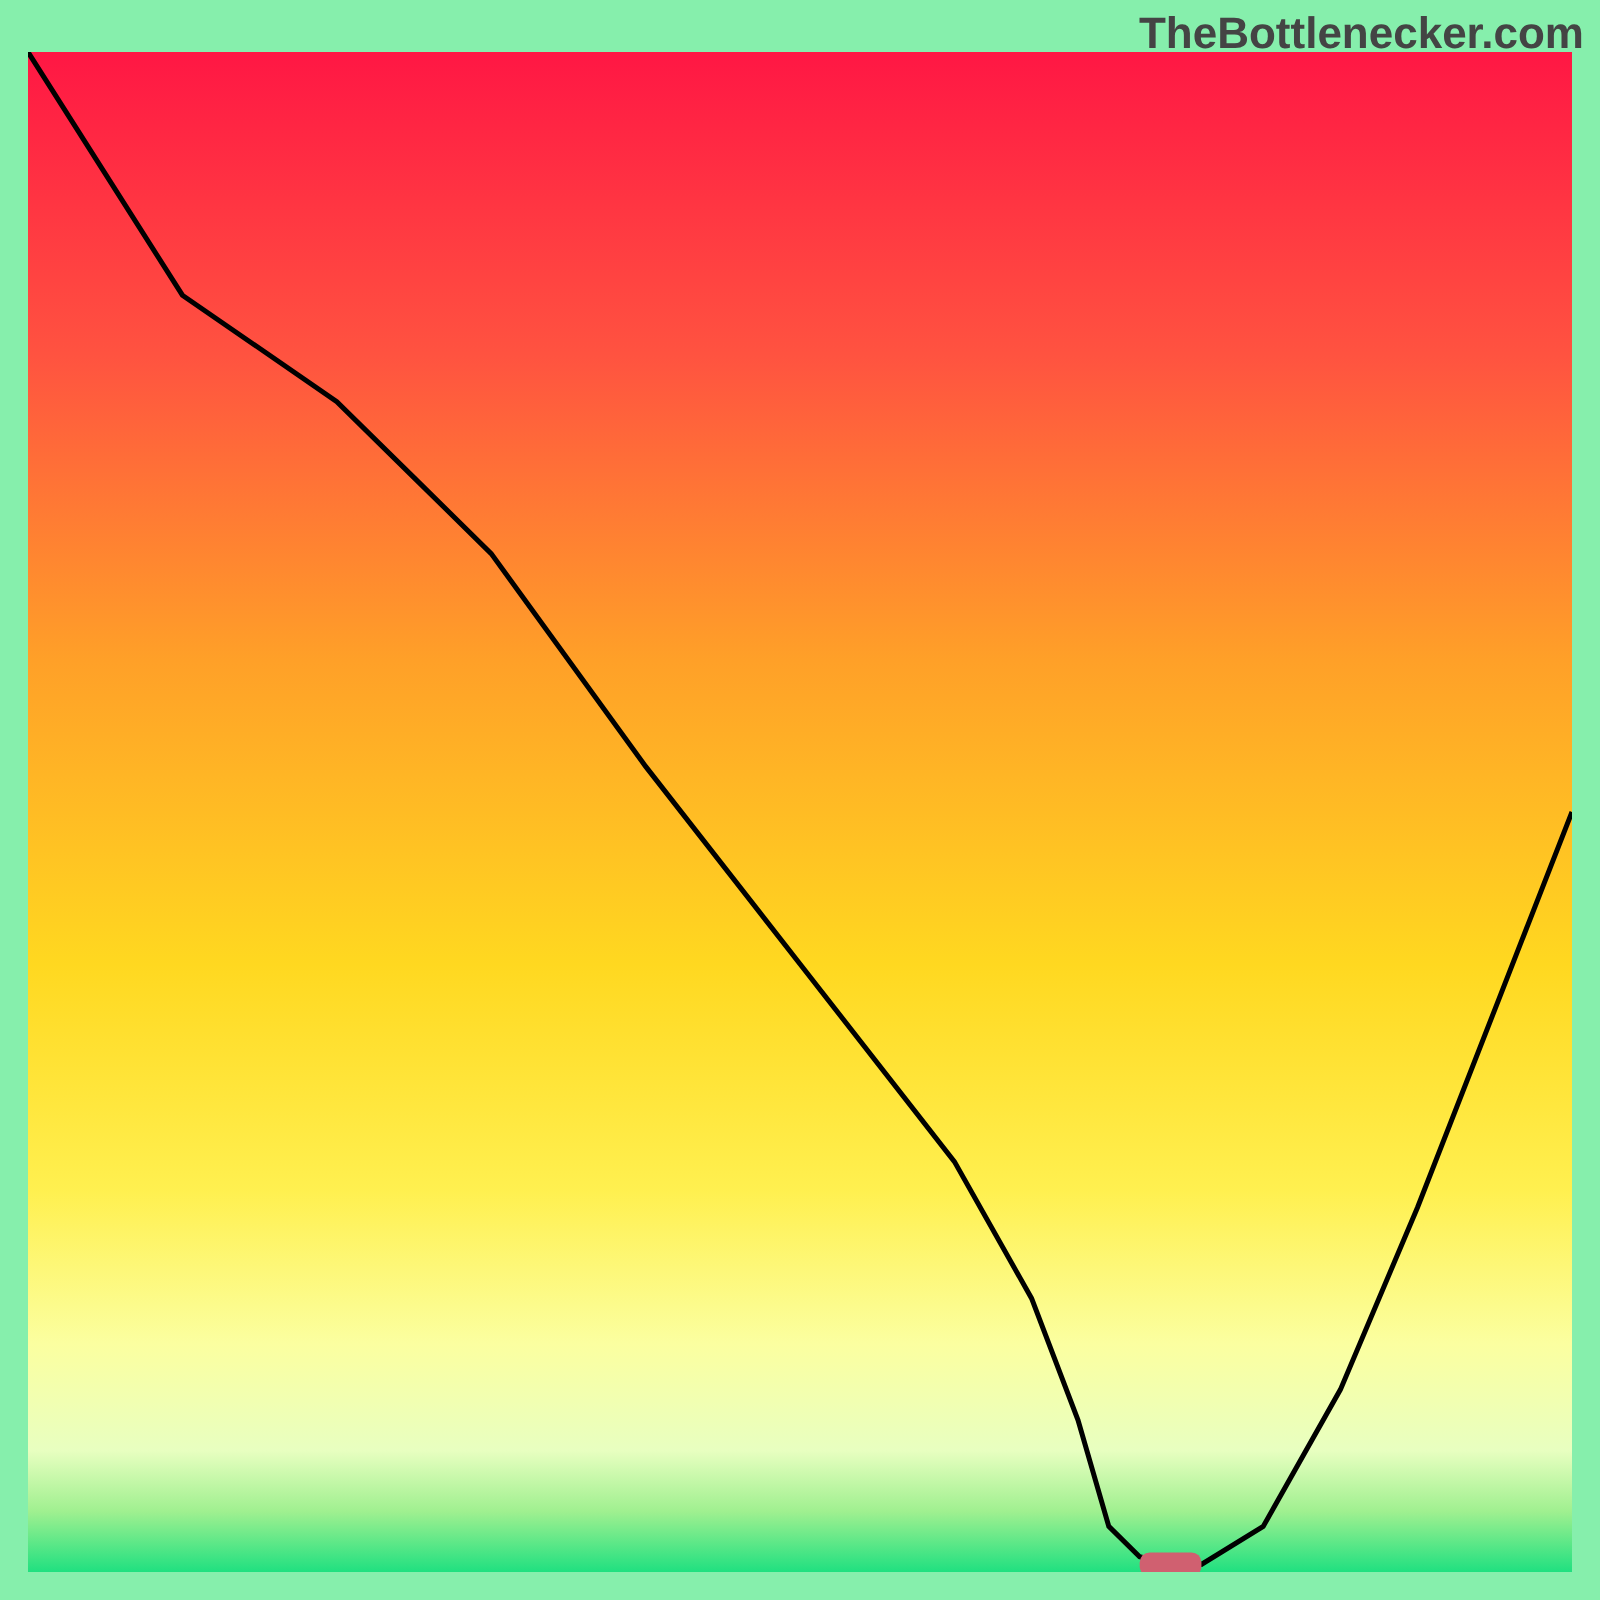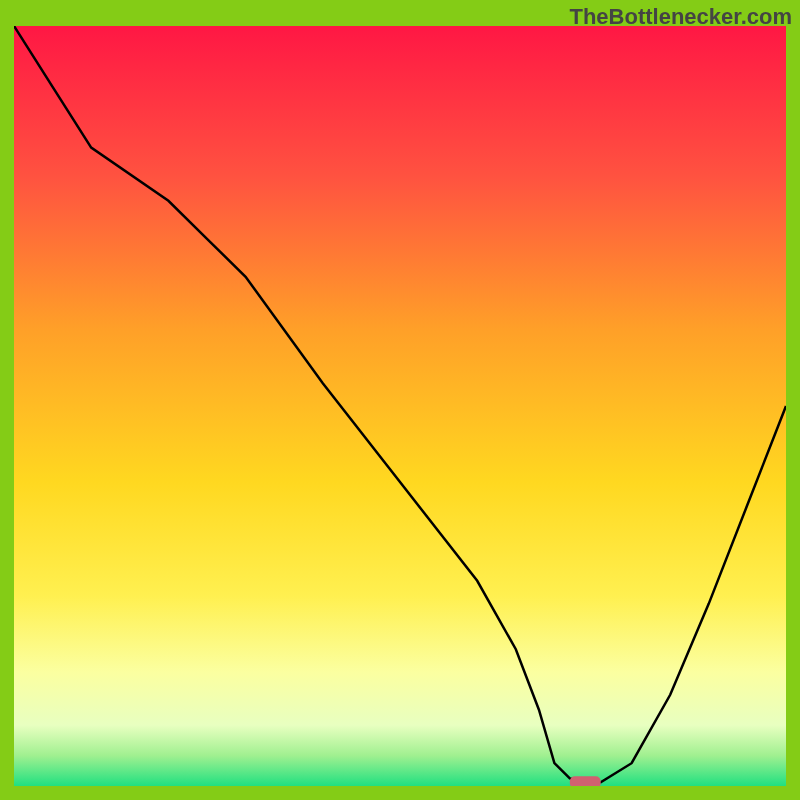--- a/index.html
+++ b/index.html
@@ -1,17 +1,17 @@
 <!DOCTYPE html>
 <html><head>
 <meta charset="utf-8">
 <style>
   * { margin: 0; padding: 0; box-sizing: border-box; }
   body { width: 800px; height: 800px; overflow: hidden; font-family: Arial, sans-serif; }
-  .container { position: relative; width: 800px; height: 800px; background: #84cc16; }
+  .container { position: relative; width: 800px; height: 800px; background: #86efac; }
   .watermark {
     position: absolute;
     top: 4px;
     right: 8px;
     color: #444;
     font-size: 22px;
     font-weight: bold;
     z-index: 10;
   }
   .chart-area {

